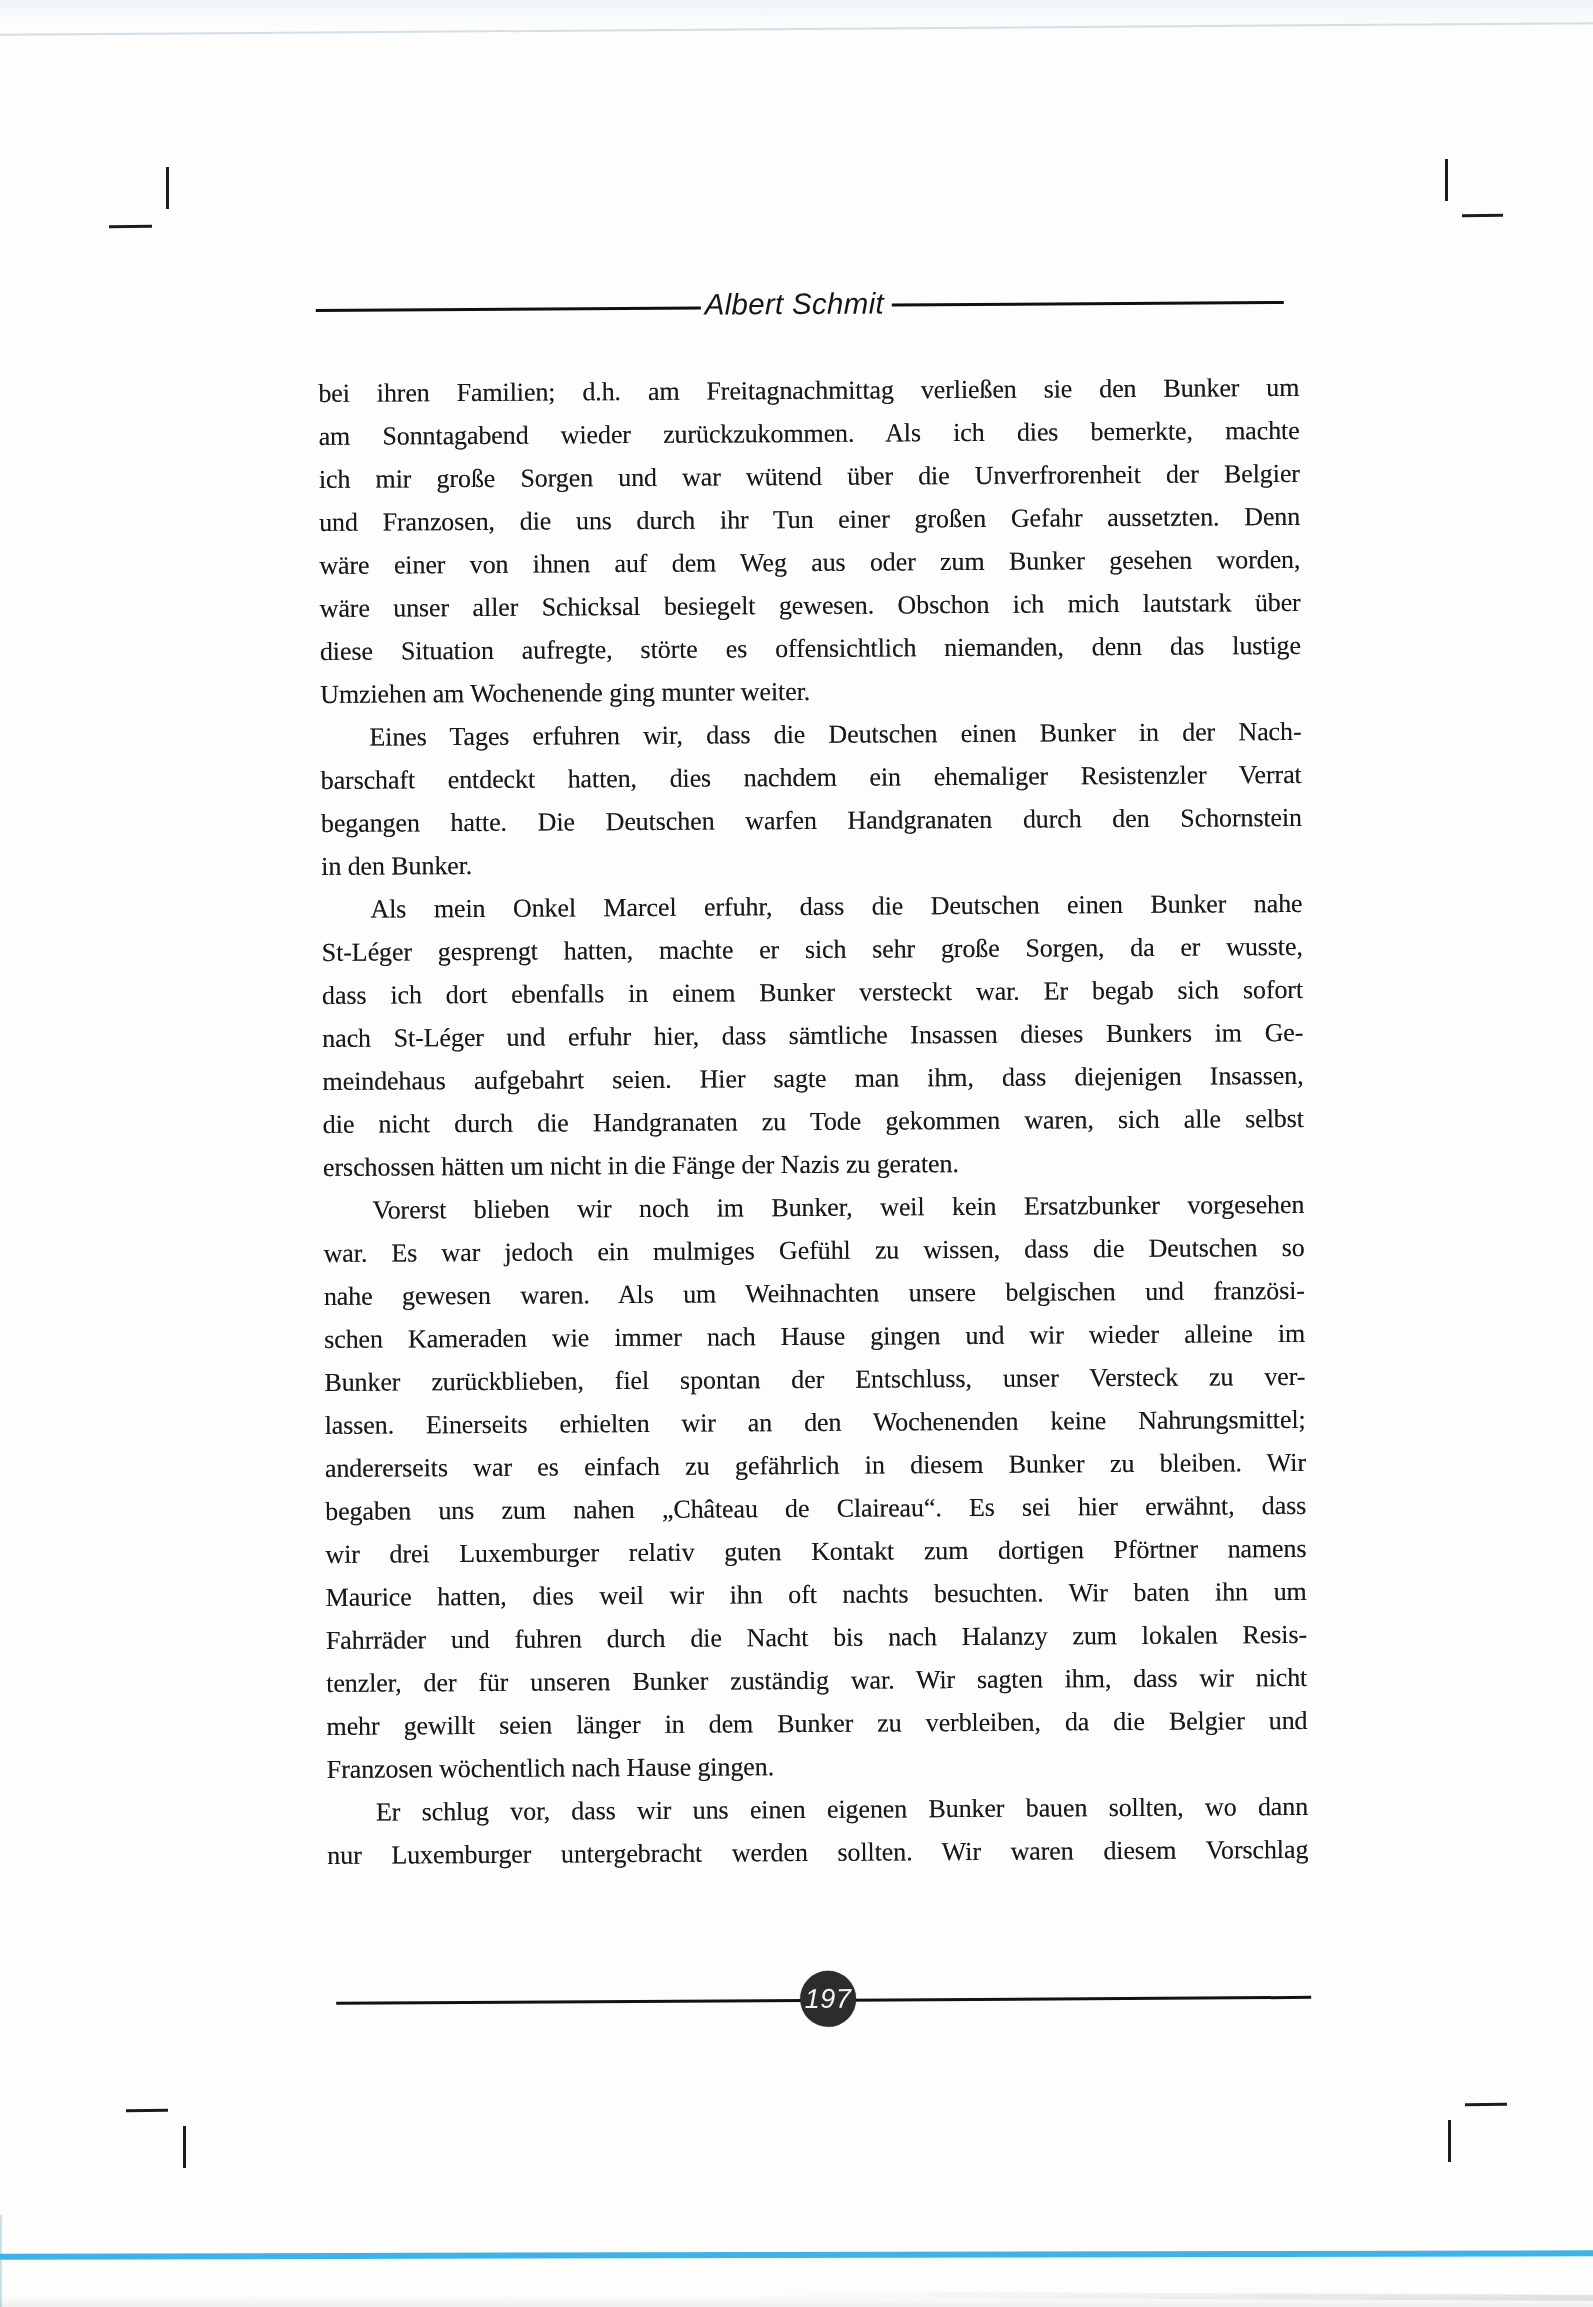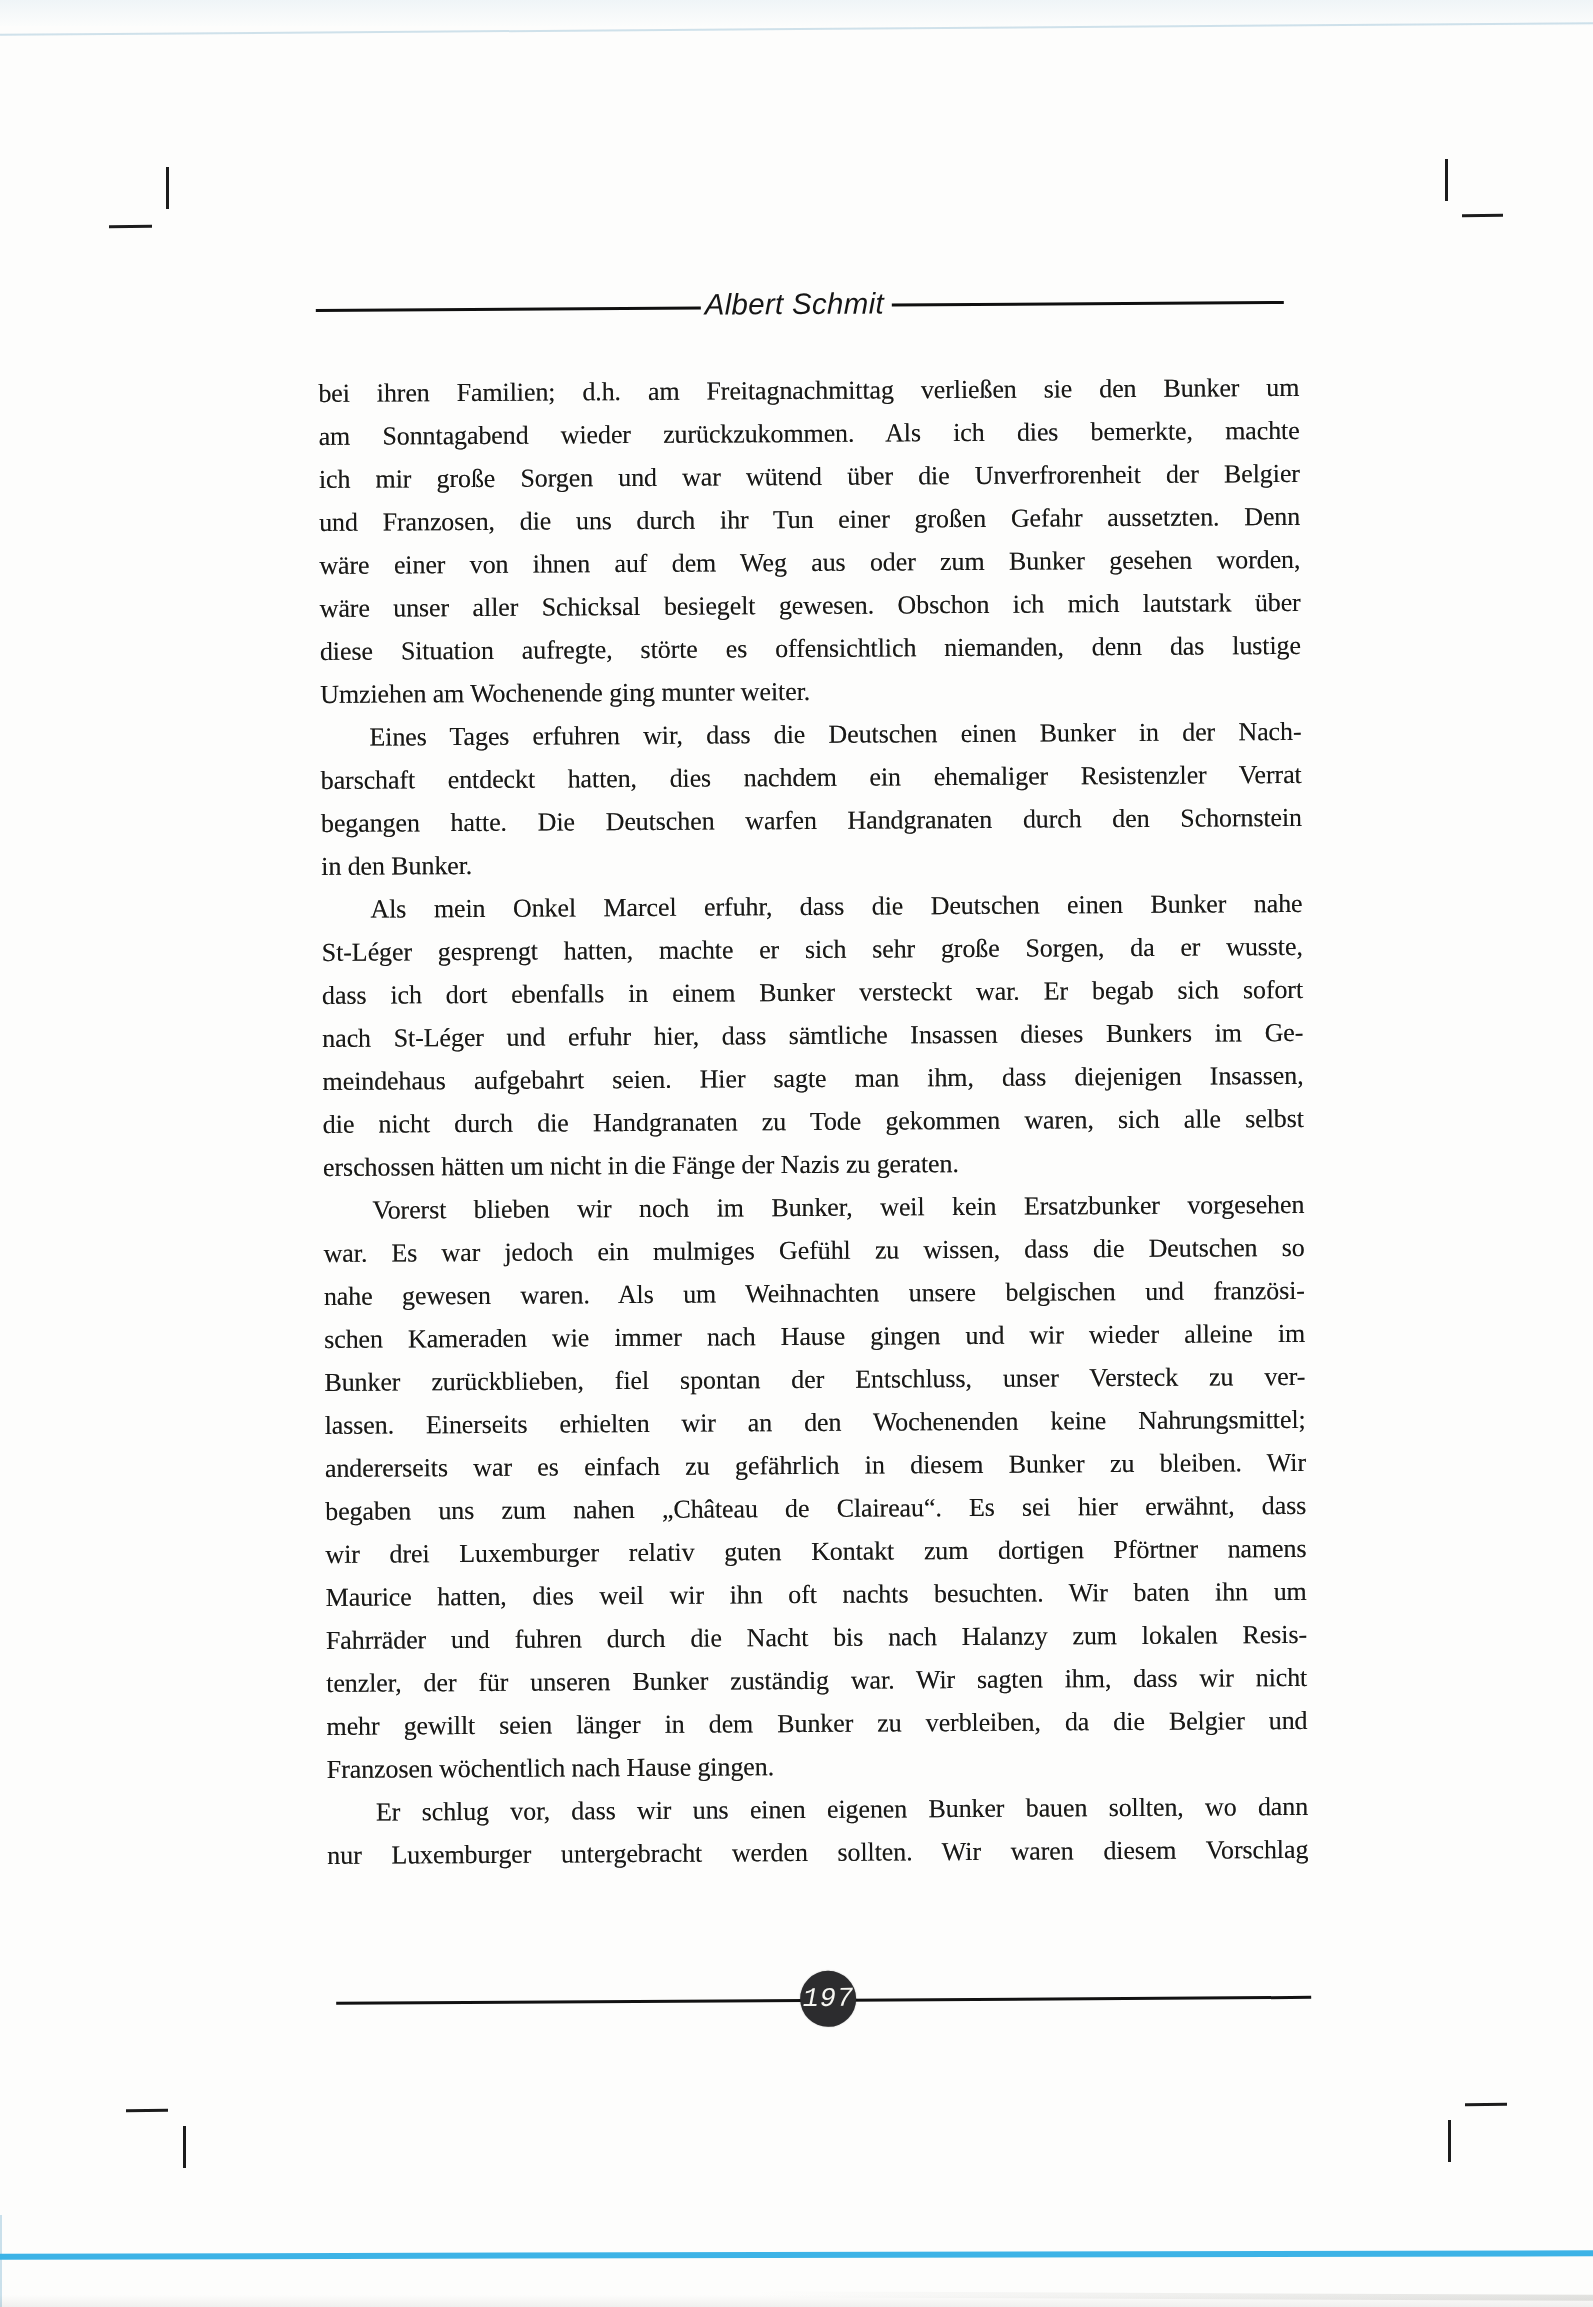--- a/index.html
+++ b/index.html
@@ -94,21 +94,21 @@
     background: #121212;
   }
   .page-badge {
     position: absolute; left: 795px; top: 1971px; width: 56px; height: 56px;
     background: #2c2c2e;
     border-radius: 50%;
     display: flex; align-items: center; justify-content: center;
     box-shadow: 0 0 1.3px rgba(0,0,0,0.4);
   }
   .page-badge span {
-    font-family: Liberation Mono, monospace;
+    font-family: Liberation Sans, sans-serif;
     font-style: italic;
     font-size: 27px;
     color: #f6f6f2;
     letter-spacing: 0.7px;
   }
 </style>
 </head>
 <body>
 
 <div class="top-tint"></div>

